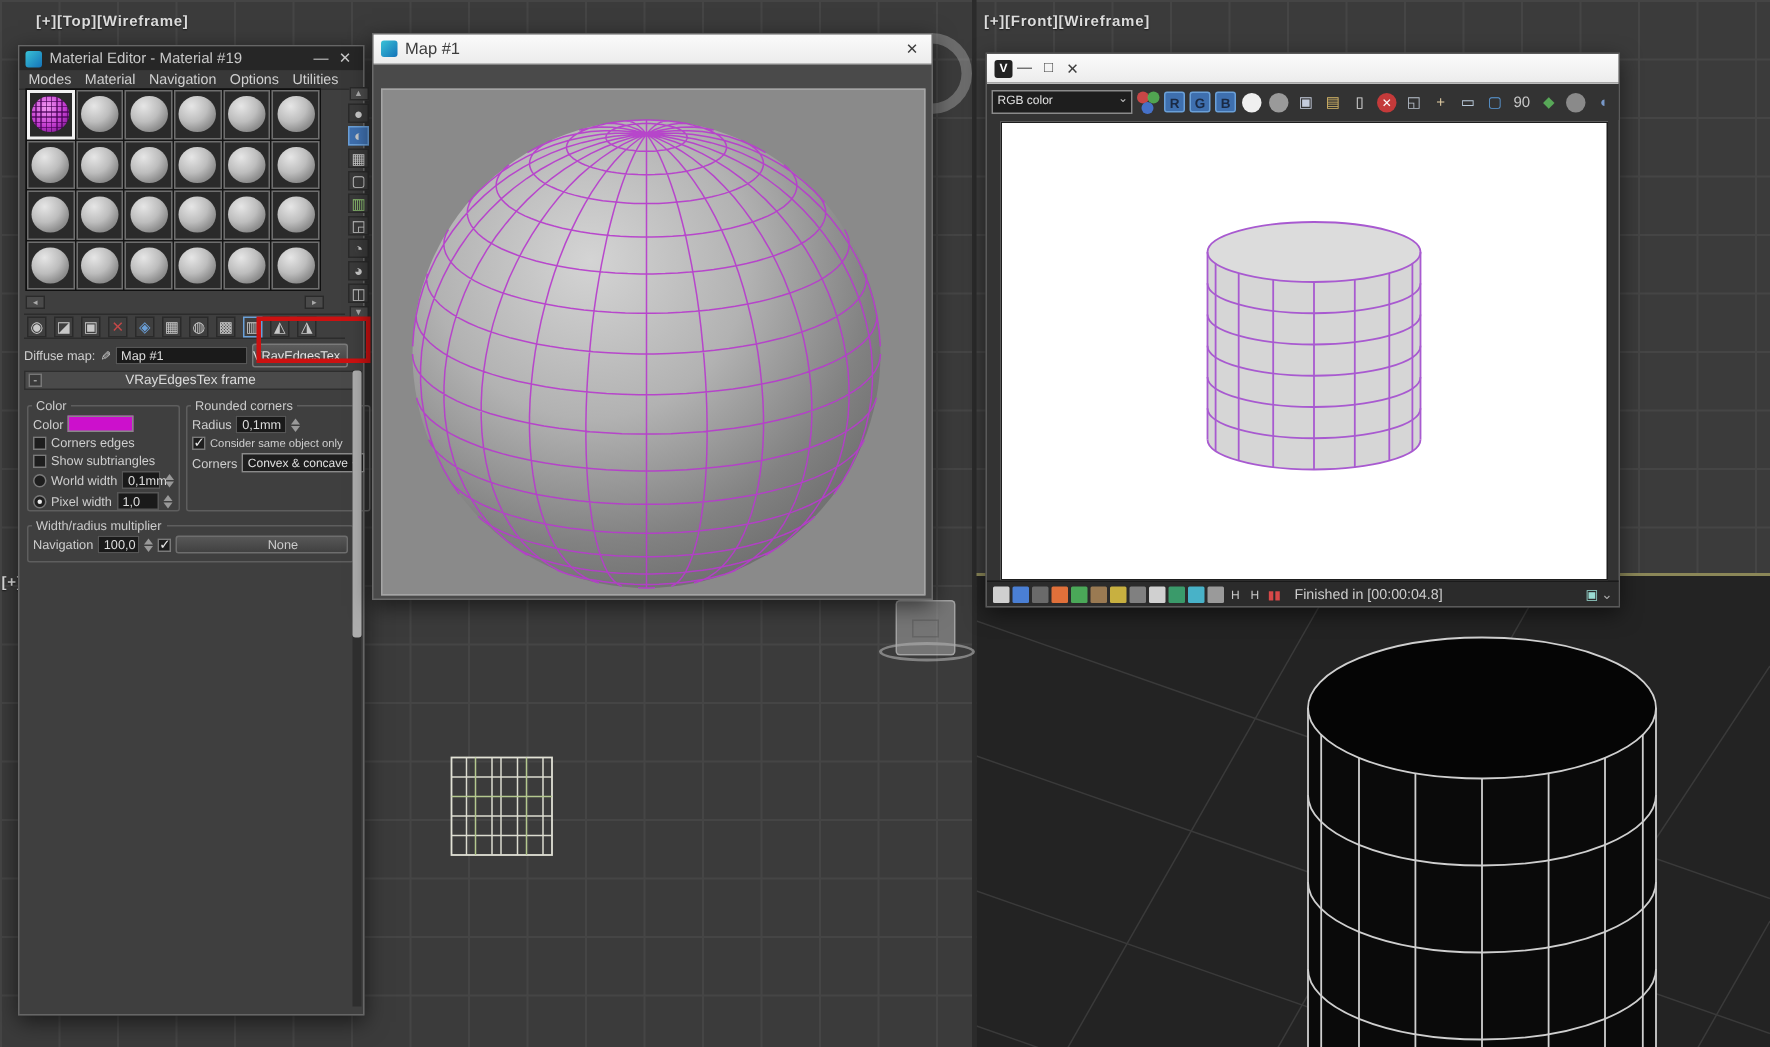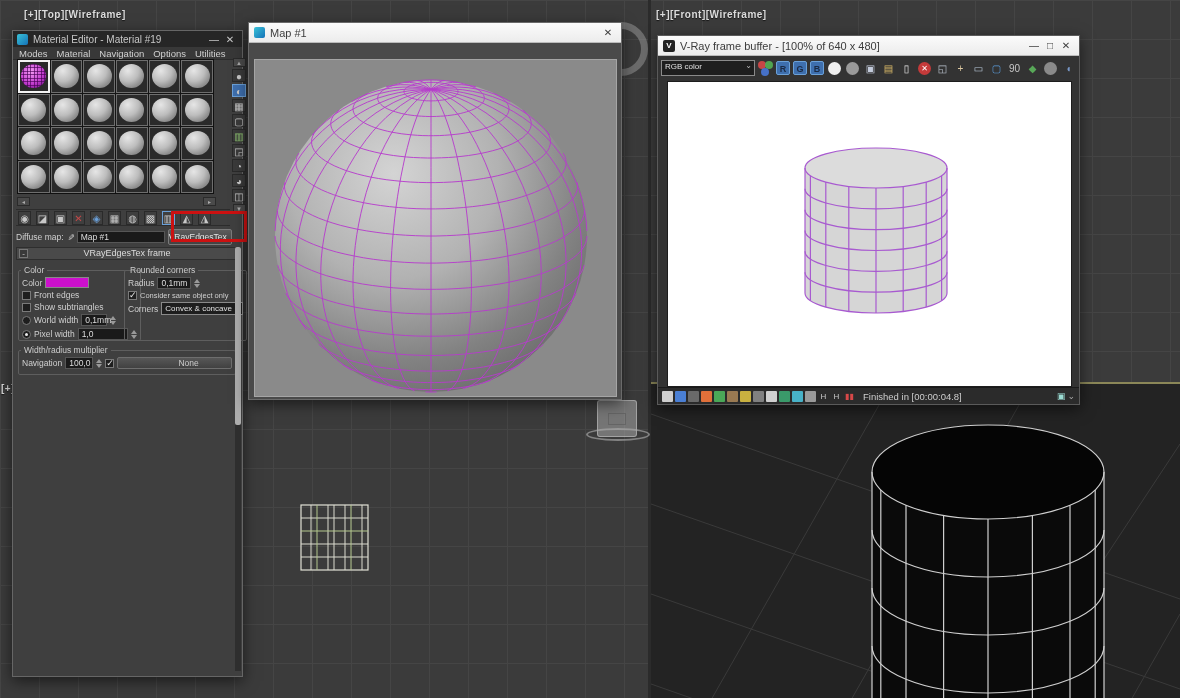--- a/index.html
+++ b/index.html
@@ -364,39 +364,39 @@
     </div>
 
     <fieldset style="left:5px; top:234px; width:102px; height:76px;">
       <legend>Color</legend>
       <div class="row">
         <span class="ctl-lbl">Color</span>
         <span id="color-swatch" style="background: rgb(204, 16, 204);"></span>
       </div>
       <div class="row">
         <span class="chk" id="chk-hidden"></span>
-        <span class="ctl-lbl">Front edges</span>
+        <span class="ctl-lbl">Corners edges</span>
       </div>
       <div class="row">
         <span class="chk" id="chk-subtri"></span>
         <span class="ctl-lbl">Show subtriangles</span>
       </div>
       <div class="row">
         <span class="radio" id="rad-world"></span>
         <span class="ctl-lbl">World width</span>
         <span class="field" style="width:26px;">0,1mm</span>
         <span class="spin">
             <i class="up"></i>
             <i class="dn"></i>
           </span>
       </div>
       <div class="row">
         <span class="radio on" id="rad-pixel"></span>
         <span class="ctl-lbl">Pixel width</span>
-        <span class="field" style="width:50px;">1,0</span>
+        <span class="field" style="width:28px;">1,0</span>
         <span class="spin">
             <i class="up"></i>
             <i class="dn"></i>
           </span>
       </div>
     </fieldset>
 
     <fieldset style="left:111px; top:234px; width:112px; height:76px;">
       <legend>Rounded corners</legend>
       <div class="row">
@@ -456,21 +456,20 @@
             <circle cx="176" cy="176" r="156" fill="url(#sphG)"></circle>
             <path d="M203.1 31.6L203.0 31.0L202.8 30.3L202.5 29.7L202.0 29.1L201.5 28.5L200.7 27.9L199.9 27.3L199.0 26.7L197.9 26.2L196.8 25.7L195.5 25.2L194.1 24.7L192.7 24.3L191.1 24.0L189.5 23.6L187.9 23.3L186.1 23.0L184.4 22.8L182.6 22.6L180.7 22.5L178.8 22.4L176.9 22.4L175.1 22.4L173.2 22.4L171.3 22.5L169.4 22.6L167.6 22.8L165.9 23.0L164.1 23.3L162.5 23.6L160.9 24.0L159.3 24.3L157.9 24.7L156.5 25.2L155.2 25.7L154.1 26.2L153.0 26.7L152.1 27.3L151.3 27.9L150.5 28.5L150.0 29.1L149.5 29.7L149.2 30.3L149.0 31.0L148.9 31.6L149.0 32.3L149.2 32.9L149.5 33.6L150.0 34.2L150.5 34.8L151.3 35.4L152.1 36.0L153.0 36.5L154.1 37.1L155.2 37.6L156.5 38.1L157.9 38.5L159.3 38.9L160.9 39.3L162.5 39.7L164.1 40.0L165.9 40.2L167.6 40.4L169.4 40.6L171.3 40.8L173.2 40.8L175.1 40.9L176.9 40.9L178.8 40.8L180.7 40.8L182.6 40.6L184.4 40.4L186.1 40.2L187.9 40.0L189.5 39.7L191.1 39.3L192.7 38.9L194.1 38.5L195.5 38.1L196.8 37.6L197.9 37.1L199.0 36.5L199.9 36.0L200.7 35.4L201.5 34.8L202.0 34.2L202.5 33.6L202.8 32.9L203.0 32.3L203.1 31.6M229.4 38.2L229.2 37.0L228.8 35.7L228.2 34.5L227.3 33.2L226.1 32.0L224.7 30.8L223.1 29.7L221.2 28.6L219.2 27.5L216.9 26.5L214.4 25.6L211.7 24.7L208.8 23.9L205.8 23.1L202.7 22.4L199.4 21.8L196.0 21.3L192.5 20.9L188.9 20.5L185.3 20.3L181.6 20.1L177.9 20.0L174.1 20.0L170.4 20.1L166.7 20.3L163.1 20.5L159.5 20.9L156.0 21.3L152.6 21.8L149.3 22.4L146.2 23.1L143.2 23.9L140.3 24.7L137.6 25.6L135.1 26.5L132.8 27.5L130.8 28.6L128.9 29.7L127.3 30.8L125.9 32.0L124.7 33.2L123.8 34.5L123.2 35.7L122.8 37.0L122.6 38.2L122.8 39.5L123.2 40.8L123.8 42.0L124.7 43.3L125.9 44.5L127.3 45.7L128.9 46.8L130.8 47.9L132.8 49.0L135.1 50.0L137.6 50.9L140.3 51.8L143.2 52.6L146.2 53.4L149.3 54.1L152.6 54.7L156.0 55.2L159.5 55.6L163.1 56.0L166.7 56.2L170.4 56.4L174.1 56.5L177.9 56.5L181.6 56.4L185.3 56.2L188.9 56.0L192.5 55.6L196.0 55.2L199.4 54.7L202.7 54.1L205.8 53.4L208.8 52.6L211.7 51.8L214.4 50.9L216.9 50.0L219.2 49.0L221.2 47.9L223.1 46.8L224.7 45.7L226.1 44.5L227.3 43.3L228.2 42.0L228.8 40.8L229.2 39.5L229.4 38.2M254.0 49.0L253.8 47.2L253.2 45.3L252.3 43.5L251.0 41.7L249.3 39.9L247.3 38.2L244.9 36.5L242.1 34.9L239.1 33.4M112.9 33.4L109.9 34.9L107.1 36.5L104.7 38.2L102.7 39.9L101.0 41.7L99.7 43.5L98.8 45.3L98.2 47.2L98.0 49.0L98.2 50.9L98.8 52.8L99.7 54.6L101.0 56.4L102.7 58.2L104.7 59.9L107.1 61.6L109.9 63.2L112.9 64.7L116.2 66.2L119.9 67.6L123.8 68.9L128.0 70.1L132.4 71.2L137.0 72.2L141.8 73.0L146.8 73.8L151.9 74.4L157.1 74.9L162.5 75.3L167.8 75.6L173.3 75.7L178.7 75.7L184.2 75.6L189.5 75.3L194.9 74.9L200.1 74.4L205.2 73.8L210.2 73.0L215.0 72.2L219.6 71.2L224.0 70.1L228.2 68.9L232.1 67.6L235.8 66.2L239.1 64.7L242.1 63.2L244.9 61.6L247.3 59.9L249.3 58.2L251.0 56.4L252.3 54.6L253.2 52.8L253.8 50.9L254.0 49.0M276.3 63.7L276.0 61.3L275.3 58.9L274.1 56.6L272.4 54.3L270.2 52.0L267.6 49.8M84.4 49.8L81.8 52.0L79.6 54.3L77.9 56.6L76.7 58.9L76.0 61.3L75.7 63.7L76.0 66.1L76.7 68.5L77.9 70.8L79.6 73.2L81.8 75.4L84.4 77.7L87.5 79.8L91.0 81.9L94.9 83.9L99.2 85.7L103.9 87.5L108.9 89.2L114.3 90.7L119.9 92.1L125.9 93.4L132.0 94.5L138.4 95.5L145.0 96.3L151.7 97.0L158.6 97.5L165.5 97.8L172.5 98.0L179.5 98.0L186.5 97.8L193.4 97.5L200.3 97.0L207.0 96.3L213.6 95.5L220.0 94.5L226.1 93.4L232.1 92.1L237.7 90.7L243.1 89.2L248.1 87.5L252.8 85.7L257.1 83.9L261.0 81.9L264.5 79.8L267.6 77.7L270.2 75.4L272.4 73.2L274.1 70.8L275.3 68.5L276.0 66.1L276.3 63.7M295.5 81.8L295.2 78.9L294.3 76.1L292.9 73.3L290.9 70.5M61.1 70.5L59.1 73.3L57.7 76.1L56.8 78.9L56.5 81.8L56.8 84.6L57.7 87.5L59.1 90.3L61.1 93.0L63.7 95.8L66.8 98.4L70.5 101.0L74.7 103.4L79.3 105.8L84.5 108.0L90.0 110.2L96.0 112.1L102.4 114.0L109.2 115.7L116.2 117.2L123.6 118.5L131.2 119.7L139.1 120.6L147.1 121.4L155.2 122.0L163.5 122.4L171.8 122.6L180.2 122.6L188.5 122.4L196.8 122.0L204.9 121.4L212.9 120.6L220.8 119.7L228.4 118.5L235.8 117.2L242.8 115.7L249.6 114.0L256.0 112.1L262.0 110.2L267.5 108.0L272.7 105.8L277.3 103.4L281.5 101.0L285.2 98.4L288.3 95.8L290.9 93.0L292.9 90.3L294.3 87.5L295.2 84.6L295.5 81.8M311.1 102.7L310.8 99.5L309.8 96.3L308.1 93.1M43.9 93.1L42.2 96.3L41.2 99.5L40.9 102.7L41.2 105.9L42.2 109.1L43.9 112.3L46.1 115.4L49.0 118.5L52.6 121.5L56.7 124.4L61.4 127.2L66.7 129.9L72.5 132.4L78.8 134.8L85.6 137.0L92.8 139.1L100.5 141.0L108.5 142.7L116.8 144.2L125.4 145.5L134.3 146.6L143.3 147.5L152.5 148.2L161.9 148.7L171.3 148.9L180.7 148.9L190.1 148.7L199.5 148.2L208.7 147.5L217.7 146.6L226.6 145.5L235.2 144.2L243.5 142.7L251.5 141.0L259.2 139.1L266.4 137.0L273.2 134.8L279.5 132.4L285.3 129.9L290.6 127.2L295.3 124.4L299.4 121.5L303.0 118.5L305.9 115.4L308.1 112.3L309.8 109.1L310.8 105.9L311.1 102.7M322.6 125.9L322.2 122.4M29.8 122.4L29.4 125.9L29.8 129.4L30.8 132.8L32.6 136.3L35.1 139.7L38.2 143.0L42.1 146.3L46.6 149.4L51.7 152.4L57.4 155.3L63.7 158.1L70.6 160.7L77.9 163.1L85.7 165.4L94.0 167.4L102.7 169.3L111.7 170.9L121.1 172.3L130.7 173.5L140.5 174.5L150.5 175.2L160.7 175.7L170.9 176.0L181.1 176.0L191.3 175.7L201.5 175.2L211.5 174.5L221.3 173.5L230.9 172.3L240.3 170.9L249.3 169.3L258.0 167.4L266.3 165.4L274.1 163.1L281.4 160.7L288.3 158.1L294.6 155.3L300.3 152.4L305.4 149.4L309.9 146.3L313.8 143.0L316.9 139.7L319.4 136.3L321.2 132.8L322.2 129.4L322.6 125.9M329.6 150.5M22.4 150.5L22.7 154.2L23.9 157.9L25.7 161.5L28.3 165.0L31.6 168.5L35.7 171.9L40.4 175.2L45.7 178.4L51.7 181.4L58.3 184.3L65.5 187.0L73.2 189.6L81.4 192.0L90.1 194.1L99.2 196.0L108.7 197.8L118.4 199.3L128.5 200.5L138.8 201.5L149.3 202.3L159.9 202.8L170.6 203.1L181.4 203.1L192.1 202.8L202.7 202.3L213.2 201.5L223.5 200.5L233.6 199.3L243.3 197.8L252.8 196.0L261.9 194.1L270.6 192.0L278.8 189.6L286.5 187.0L293.7 184.3L300.3 181.4L306.3 178.4L311.6 175.2L316.3 171.9L320.4 168.5L323.7 165.0L326.3 161.5L328.1 157.9L329.3 154.2L329.6 150.5M332.0 176.0M20.0 176.0L20.4 179.7L21.5 183.4L23.4 187.1L26.0 190.7L29.4 194.2L33.5 197.7L38.3 201.0L43.7 204.3L49.8 207.4L56.5 210.3L63.8 213.1L71.6 215.7L80.0 218.0L88.8 220.2L98.0 222.2L107.6 224.0L117.6 225.5L127.8 226.7L138.3 227.8L148.9 228.5L159.7 229.1L170.6 229.3L181.4 229.3L192.3 229.1L203.1 228.5L213.7 227.8L224.2 226.7L234.4 225.5L244.4 224.0L254.0 222.2L263.2 220.2L272.0 218.0L280.4 215.7L288.2 213.1L295.5 210.3L302.2 207.4L308.3 204.3L313.7 201.0L318.5 197.7L322.6 194.2L326.0 190.7L328.6 187.1L330.5 183.4L331.6 179.7L332.0 176.0M22.7 205.1L23.9 208.8L25.7 212.4L28.3 215.9L31.6 219.4L35.7 222.8L40.4 226.1L45.7 229.3L51.7 232.3L58.3 235.2L65.5 238.0L73.2 240.5L81.4 242.9L90.1 245.0L99.2 247.0L108.7 248.7L118.4 250.2L128.5 251.4L138.8 252.4L149.3 253.2L159.9 253.7L170.6 254.0L181.4 254.0L192.1 253.7L202.7 253.2L213.2 252.4L223.5 251.4L233.6 250.2L243.3 248.7L252.8 247.0L261.9 245.0L270.6 242.9L278.8 240.5L286.5 238.0L293.7 235.2L300.3 232.3L306.3 229.3L311.6 226.1L316.3 222.8L320.4 219.4L323.7 215.9L326.3 212.4L328.1 208.8L329.3 205.1M30.8 233.1L32.6 236.6L35.1 240.0L38.2 243.3L42.1 246.5L46.6 249.7L51.7 252.7L57.4 255.6L63.7 258.4L70.6 261.0L77.9 263.4L85.7 265.6L94.0 267.7L102.7 269.6L111.7 271.2L121.1 272.6L130.7 273.8L140.5 274.8L150.5 275.5L160.7 276.0L170.9 276.2L181.1 276.2L191.3 276.0L201.5 275.5L211.5 274.8L221.3 273.8L230.9 272.6L240.3 271.2L249.3 269.6L258.0 267.7L266.3 265.6L274.1 263.4L281.4 261.0L288.3 258.4L294.6 255.6L300.3 252.7L305.4 249.7L309.9 246.5L313.8 243.3L316.9 240.0L319.4 236.6L321.2 233.1M43.9 258.9L46.1 262.0L49.0 265.1L52.6 268.1L56.7 271.0L61.4 273.8L66.7 276.5L72.5 279.0L78.8 281.4L85.6 283.6L92.8 285.7L100.5 287.6L108.5 289.3L116.8 290.8L125.4 292.1L134.3 293.2L143.3 294.1L152.5 294.8L161.9 295.2L171.3 295.5L180.7 295.5L190.1 295.2L199.5 294.8L208.7 294.1L217.7 293.2L226.6 292.1L235.2 290.8L243.5 289.3L251.5 287.6L259.2 285.7L266.4 283.6L273.2 281.4L279.5 279.0L285.3 276.5L290.6 273.8L295.3 271.0L299.4 268.1L303.0 265.1L305.9 262.0L308.1 258.9M63.7 284.2L66.8 286.9L70.5 289.4L74.7 291.9L79.3 294.3L84.5 296.5L90.0 298.6L96.0 300.6L102.4 302.4L109.2 304.1L116.2 305.6L123.6 307.0L131.2 308.1L139.1 309.1L147.1 309.9L155.2 310.5L163.5 310.9L171.8 311.1L180.2 311.1L188.5 310.9L196.8 310.5L204.9 309.9L212.9 309.1L220.8 308.1L228.4 307.0L235.8 305.6L242.8 304.1L249.6 302.4L256.0 300.6L262.0 298.6L267.5 296.5L272.7 294.3L277.3 291.9L281.5 289.4L285.2 286.9L288.3 284.2M87.5 304.4L91.0 306.5L94.9 308.5L99.2 310.3L103.9 312.1L108.9 313.8L114.3 315.3L119.9 316.7L125.9 318.0L132.0 319.1L138.4 320.1L145.0 320.9L151.7 321.6L158.6 322.1L165.5 322.4L172.5 322.6L179.5 322.6L186.5 322.4L193.4 322.1L200.3 321.6L207.0 320.9L213.6 320.1L220.0 319.1L226.1 318.0L232.1 316.7L237.7 315.3L243.1 313.8L248.1 312.1L252.8 310.3L257.1 308.5L261.0 306.5L264.5 304.4M116.2 320.1L119.9 321.5L123.8 322.8L128.0 324.0L132.4 325.1L137.0 326.1L141.8 326.9L146.8 327.7L151.9 328.3L157.1 328.8L162.5 329.2L167.8 329.5L173.3 329.6L178.7 329.6L184.2 329.5L189.5 329.2L194.9 328.8L200.1 328.3L205.2 327.7L210.2 326.9L215.0 326.1L219.6 325.1L224.0 324.0L228.2 322.8L232.1 321.5L235.8 320.1M170.4 331.9L174.1 332.0L177.9 332.0L181.6 331.9M176.0 29.4L186.9 29.8L197.7 30.8L208.4 32.6L219.0 35.1L229.4 38.2L239.5 42.1L249.2 46.6L258.7 51.7L267.7 57.4L276.3 63.7L284.4 70.6L291.9 77.9L298.9 85.7L305.3 94.0L311.1 102.7L316.2 111.7L320.6 121.1L324.4 130.7L327.4 140.5L329.6 150.5L331.1 160.7L331.9 170.9M176.0 29.4L186.5 28.8L197.0 28.9L207.3 29.7L217.5 31.3L227.5 33.5L237.3 36.5L246.7 40.1L255.9 44.4L264.6 49.3L272.9 54.8L280.7 61.0L288.0 67.6L294.7 74.9M176.0 29.4L185.4 27.9L194.8 27.1L204.1 27.1L213.2 27.7L222.2 29.1L231.0 31.2L239.4 34.0L247.6 37.5L255.4 41.7M176.0 29.4L183.7 27.1L191.4 25.6L198.9 24.8L206.4 24.7L213.7 25.3L220.9 26.7M176.0 29.4L181.4 26.5L186.9 24.4L192.2 23.0L197.5 22.4L202.7 22.4M176.0 29.4L178.8 26.2L181.6 23.7L184.4 21.9L187.1 20.9L189.8 20.6M176.0 29.4L176.0 26.0L176.0 23.4L176.0 21.5L176.0 20.4L176.0 20.0M176.0 29.4L173.2 26.2L170.4 23.7L167.6 21.9L164.9 20.9L162.2 20.6M176.0 29.4L170.6 26.5L165.1 24.4L159.8 23.0L154.5 22.4L149.3 22.4M176.0 29.4L168.3 27.1L160.6 25.6L153.1 24.8L145.6 24.7L138.3 25.3L131.1 26.7M176.0 29.4L166.6 27.9L157.2 27.1L147.9 27.1L138.8 27.7L129.8 29.1L121.0 31.2L112.6 34.0L104.4 37.5L96.6 41.7M176.0 29.4L165.5 28.8L155.0 28.9L144.7 29.7L134.5 31.3L124.5 33.5L114.7 36.5L105.3 40.1L96.1 44.4L87.4 49.3L79.1 54.8L71.3 61.0L64.0 67.6L57.3 74.9M176.0 29.4L165.1 29.8L154.3 30.8L143.6 32.6L133.0 35.1L122.6 38.2L112.5 42.1L102.8 46.6L93.3 51.7L84.3 57.4L75.7 63.7L67.6 70.6L60.1 77.9L53.1 85.7L46.7 94.0L40.9 102.7L35.8 111.7L31.4 121.1L27.6 130.7L24.6 140.5L22.4 150.5L20.9 160.7L20.1 170.9M176.0 29.4L165.5 30.7L155.0 32.8L144.7 35.5L134.5 38.9L124.5 43.0L114.7 47.7L105.3 53.0L96.1 59.0L87.4 65.5L79.1 72.6L71.3 80.1L64.0 88.2L57.3 96.6L51.1 105.5L45.5 114.7L40.6 124.2L36.3 133.9L32.7 143.8L29.8 153.9L27.6 164.1L26.1 174.4L25.4 184.7L25.4 194.9L26.1 205.1L27.6 215.1L29.8 224.9L32.7 234.4L36.3 243.7L40.6 252.7L45.5 261.3L51.1 269.4M176.0 29.4L166.6 31.6L157.2 34.5L147.9 38.2L138.8 42.4L129.8 47.4L121.0 52.9L112.6 59.1L104.4 65.8L96.6 73.1L89.2 80.9L82.2 89.1L75.6 97.7L69.5 106.8L64.0 116.1L59.0 125.8L54.6 135.7L50.7 145.8L47.5 156.1L44.9 166.4L43.0 176.8L41.6 187.2L41.0 197.5L41.0 207.8L41.6 217.9L43.0 227.7L44.9 237.3L47.5 246.7L50.7 255.6L54.6 264.2L59.0 272.4L64.0 280.1L69.5 287.3L75.6 293.9L82.2 300.0L89.2 305.4L96.6 310.3M176.0 29.4L168.3 32.4L160.6 36.1L153.1 40.5L145.6 45.5L138.3 51.2L131.1 57.4L124.2 64.3L117.5 71.7L111.2 79.6L105.1 88.0L99.4 96.8L94.0 105.9L89.1 115.5L84.5 125.3L80.5 135.4L76.9 145.6L73.7 156.1L71.1 166.6L69.0 177.1L67.4 187.7L66.3 198.2L65.8 208.6L65.8 218.8L66.3 228.8L67.4 238.6L69.0 248.1L71.1 257.2L73.7 265.9L76.9 274.2L80.5 282.0L84.5 289.3L89.1 296.0L94.0 302.1L99.4 307.7L105.1 312.5L111.2 316.8L117.5 320.3L124.2 323.1M176.0 29.4L170.6 33.0L165.1 37.3L159.8 42.2L154.5 47.8L149.3 54.1L144.3 60.9L139.4 68.3L134.7 76.2L130.2 84.6L125.9 93.4L121.8 102.6L118.0 112.2L114.5 122.2L111.3 132.3L108.5 142.7L105.9 153.3L103.7 163.9L101.8 174.6L100.3 185.4L99.2 196.0L98.4 206.6L98.0 217.1L98.0 227.3L98.4 237.3L99.2 247.0L100.3 256.3L101.8 265.2L103.7 273.8L105.9 281.8L108.5 289.3L111.3 296.3L114.5 302.7L118.0 308.4L121.8 313.5L125.9 318.0L130.2 321.8L134.7 324.8L139.4 327.1L144.3 328.7M176.0 29.4L173.2 33.4L170.4 38.0L167.6 43.3L164.9 49.3L162.2 55.9L159.6 63.0L157.0 70.8L154.6 79.0L152.3 87.7L150.0 96.8L148.0 106.4L146.0 116.2L144.2 126.4L142.5 136.8L141.0 147.3L139.7 158.1L138.6 168.9L137.6 179.7L136.8 190.5L136.2 201.3L135.8 211.9L135.6 222.4L135.6 232.6L135.8 242.6L136.2 252.2L136.8 261.5L137.6 270.3L138.6 278.7L139.7 286.6L141.0 293.9L142.5 300.7L144.2 306.9L146.0 312.4L148.0 317.3L150.0 321.4L152.3 324.9L154.6 327.6L157.0 329.6L159.6 330.9M176.0 29.4L176.0 33.5L176.0 38.3L176.0 43.7L176.0 49.8L176.0 56.5L176.0 63.8L176.0 71.6L176.0 80.0L176.0 88.8L176.0 98.0L176.0 107.6L176.0 117.6L176.0 127.8L176.0 138.3L176.0 148.9L176.0 159.7L176.0 170.6L176.0 181.4L176.0 192.3L176.0 203.1L176.0 213.7L176.0 224.2L176.0 234.4L176.0 244.4L176.0 254.0L176.0 263.2L176.0 272.0L176.0 280.4L176.0 288.2L176.0 295.5L176.0 302.2L176.0 308.3L176.0 313.7L176.0 318.5L176.0 322.6L176.0 326.0L176.0 328.6L176.0 330.5L176.0 331.6L176.0 332.0M176.0 29.4L178.8 33.4L181.6 38.0L184.4 43.3L187.1 49.3L189.8 55.9L192.4 63.0L195.0 70.8L197.4 79.0L199.7 87.7L202.0 96.8L204.0 106.4L206.0 116.2L207.8 126.4L209.5 136.8L211.0 147.3L212.3 158.1L213.4 168.9L214.4 179.7L215.2 190.5L215.8 201.3L216.2 211.9L216.4 222.4L216.4 232.6L216.2 242.6L215.8 252.2L215.2 261.5L214.4 270.3L213.4 278.7L212.3 286.6L211.0 293.9L209.5 300.7L207.8 306.9L206.0 312.4L204.0 317.3L202.0 321.4L199.7 324.9L197.4 327.6L195.0 329.6L192.4 330.9M176.0 29.4L181.4 33.0L186.9 37.3L192.2 42.2L197.5 47.8L202.7 54.1L207.7 60.9L212.6 68.3L217.3 76.2L221.8 84.6L226.1 93.4L230.2 102.6L234.0 112.2L237.5 122.2L240.7 132.3L243.5 142.7L246.1 153.3L248.3 163.9L250.2 174.6L251.7 185.4L252.8 196.0L253.6 206.6L254.0 217.1L254.0 227.3L253.6 237.3L252.8 247.0L251.7 256.3L250.2 265.2L248.3 273.8L246.1 281.8L243.5 289.3L240.7 296.3L237.5 302.7L234.0 308.4L230.2 313.5L226.1 318.0L221.8 321.8L217.3 324.8L212.6 327.1L207.7 328.7M176.0 29.4L183.7 32.4L191.4 36.1L198.9 40.5L206.4 45.5L213.7 51.2L220.9 57.4L227.8 64.3L234.5 71.7L240.8 79.6L246.9 88.0L252.6 96.8L258.0 105.9L262.9 115.5L267.5 125.3L271.5 135.4L275.1 145.6L278.3 156.1L280.9 166.6L283.0 177.1L284.6 187.7L285.7 198.2L286.2 208.6L286.2 218.8L285.7 228.8L284.6 238.6L283.0 248.1L280.9 257.2L278.3 265.9L275.1 274.2L271.5 282.0L267.5 289.3L262.9 296.0L258.0 302.1L252.6 307.7L246.9 312.5L240.8 316.8L234.5 320.3L227.8 323.1M176.0 29.4L185.4 31.6L194.8 34.5L204.1 38.2L213.2 42.4L222.2 47.4L231.0 52.9L239.4 59.1L247.6 65.8L255.4 73.1L262.8 80.9L269.8 89.1L276.4 97.7L282.5 106.8L288.0 116.1L293.0 125.8L297.4 135.7L301.3 145.8L304.5 156.1L307.1 166.4L309.0 176.8L310.4 187.2L311.0 197.5L311.0 207.8L310.4 217.9L309.0 227.7L307.1 237.3L304.5 246.7L301.3 255.6L297.4 264.2L293.0 272.4L288.0 280.1L282.5 287.3L276.4 293.9L269.8 300.0L262.8 305.4L255.4 310.3M176.0 29.4L186.5 30.7L197.0 32.8L207.3 35.5L217.5 38.9L227.5 43.0L237.3 47.7L246.7 53.0L255.9 59.0L264.6 65.5L272.9 72.6L280.7 80.1L288.0 88.2L294.7 96.6L300.9 105.5L306.5 114.7L311.4 124.2L315.7 133.9L319.3 143.8L322.2 153.9L324.4 164.1L325.9 174.4L326.6 184.7L326.6 194.9L325.9 205.1L324.4 215.1L322.2 224.9L319.3 234.4L315.7 243.7L311.4 252.7L306.5 261.3L300.9 269.4" fill="none" stroke="#b63ccc" stroke-width="1" opacity="0.92"></path>
           </g>
       </svg>
     </div>
   </div>
 
   <div class="win" id="vfb">
     <div class="tb-light">
       <span class="logo-vray">V</span>
-      <span class="tb-title">V-Ray frame buffer - [100% of 640 x 480]</span>
       <span class="winbtn">—</span>
       <span class="winbtn">□</span>
       <span class="winbtn">✕</span>
     </div>
     <div id="vfb-toolbar">
       <span class="dropdown" id="vfb-combo">RGB color</span>
     <span class="rgbc">
           <i class="r"></i>
           <i class="g"></i>
           <i class="b"></i>

